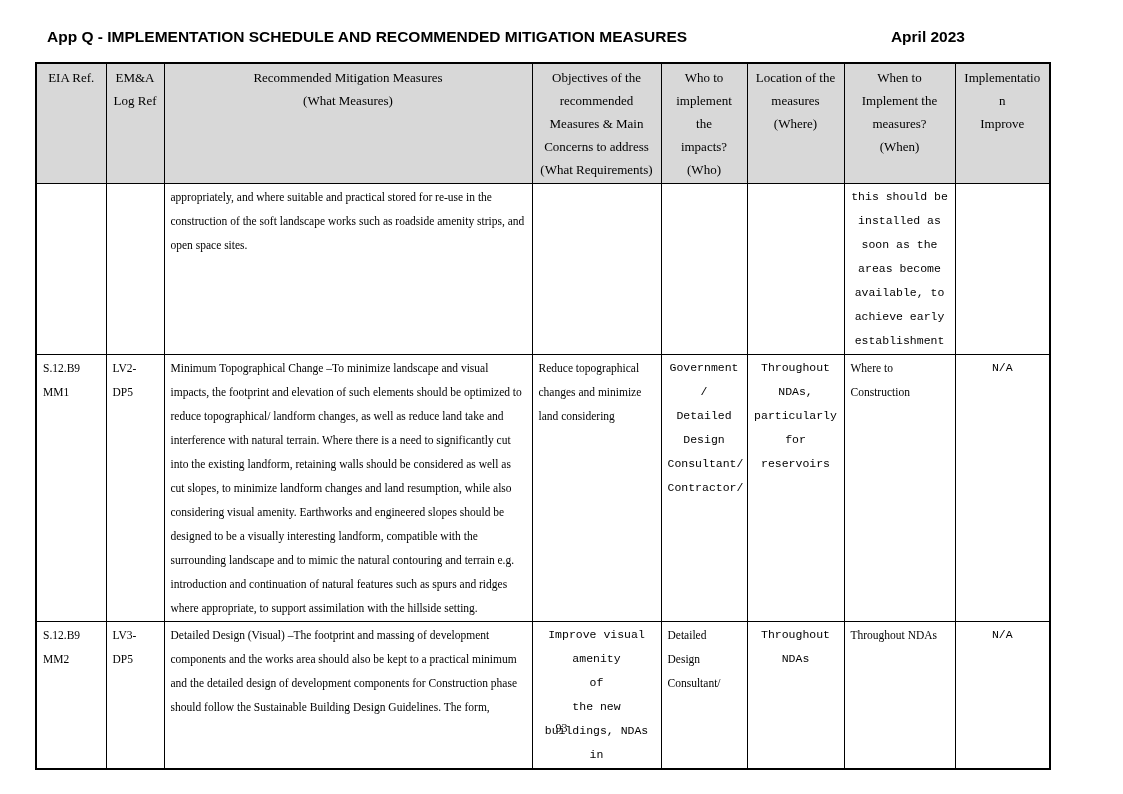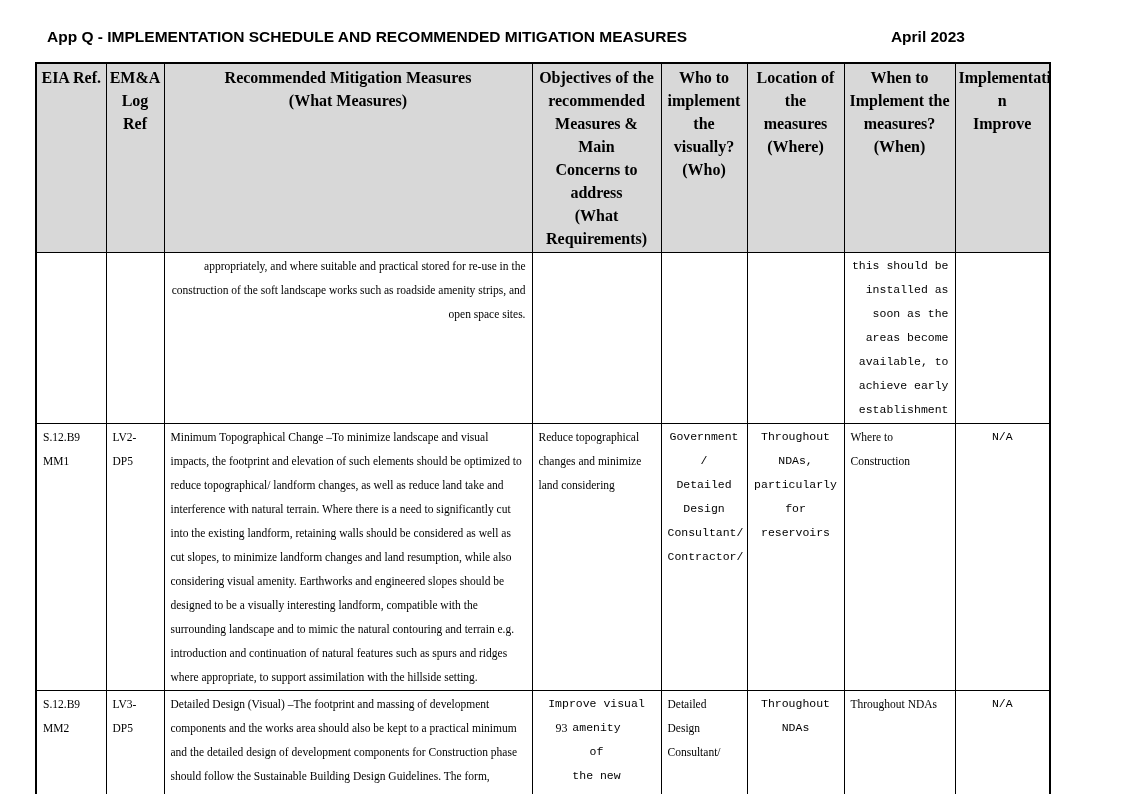--- a/index.html
+++ b/index.html
@@ -35,34 +35,34 @@
     border: 2px solid #000;
   }
   table.sched th, table.sched td {
     border: 1px solid #000;
     vertical-align: top;
     overflow: hidden;
     white-space: pre-line;
   }
   table.sched th {
     background: #d8d8d8;
-    font-weight: bold;
-    font-size: 16px;
+    font-weight: normal;
+    font-size: 13px;
     line-height: 23px;
     text-align: center;
     padding: 2px 3px;
     height: 116px;
   }
   table.sched td {
     font-size: 11.5px;
     line-height: 24px;
     padding: 1px 6px;
     background: #ffffff;
   }
-  tr.r0 td { height: 171px; text-align: right; }
+  tr.r0 td { height: 171px; }
   tr.r1 td { height: 265px; }
   tr.r2 td { height: 97px; }
   .al { text-align: left; }
   .ac { text-align: center; font-family: Liberation Mono, monospace; }
   .sm { font-size: 10.5px; }
   td.measures { padding: 1px 5px; }
   .doc-footer {
     position: absolute;
     top: 721px;
     left: 0;
@@ -101,21 +101,21 @@
         <th>Recommended Mitigation Measures
 (What Measures)</th>
         <th>Objectives of the
 recommended
 Measures &amp; Main
 Concerns to address
 (What Requirements)</th>
         <th>Who to
 implement
 the
-visually?
+impacts?
 (Who)</th>
         <th>Location of the
 measures
 (Where)</th>
         <th>When to
 Implement the
 measures?
 (When)</th>
         <th>Implementatio
 n

